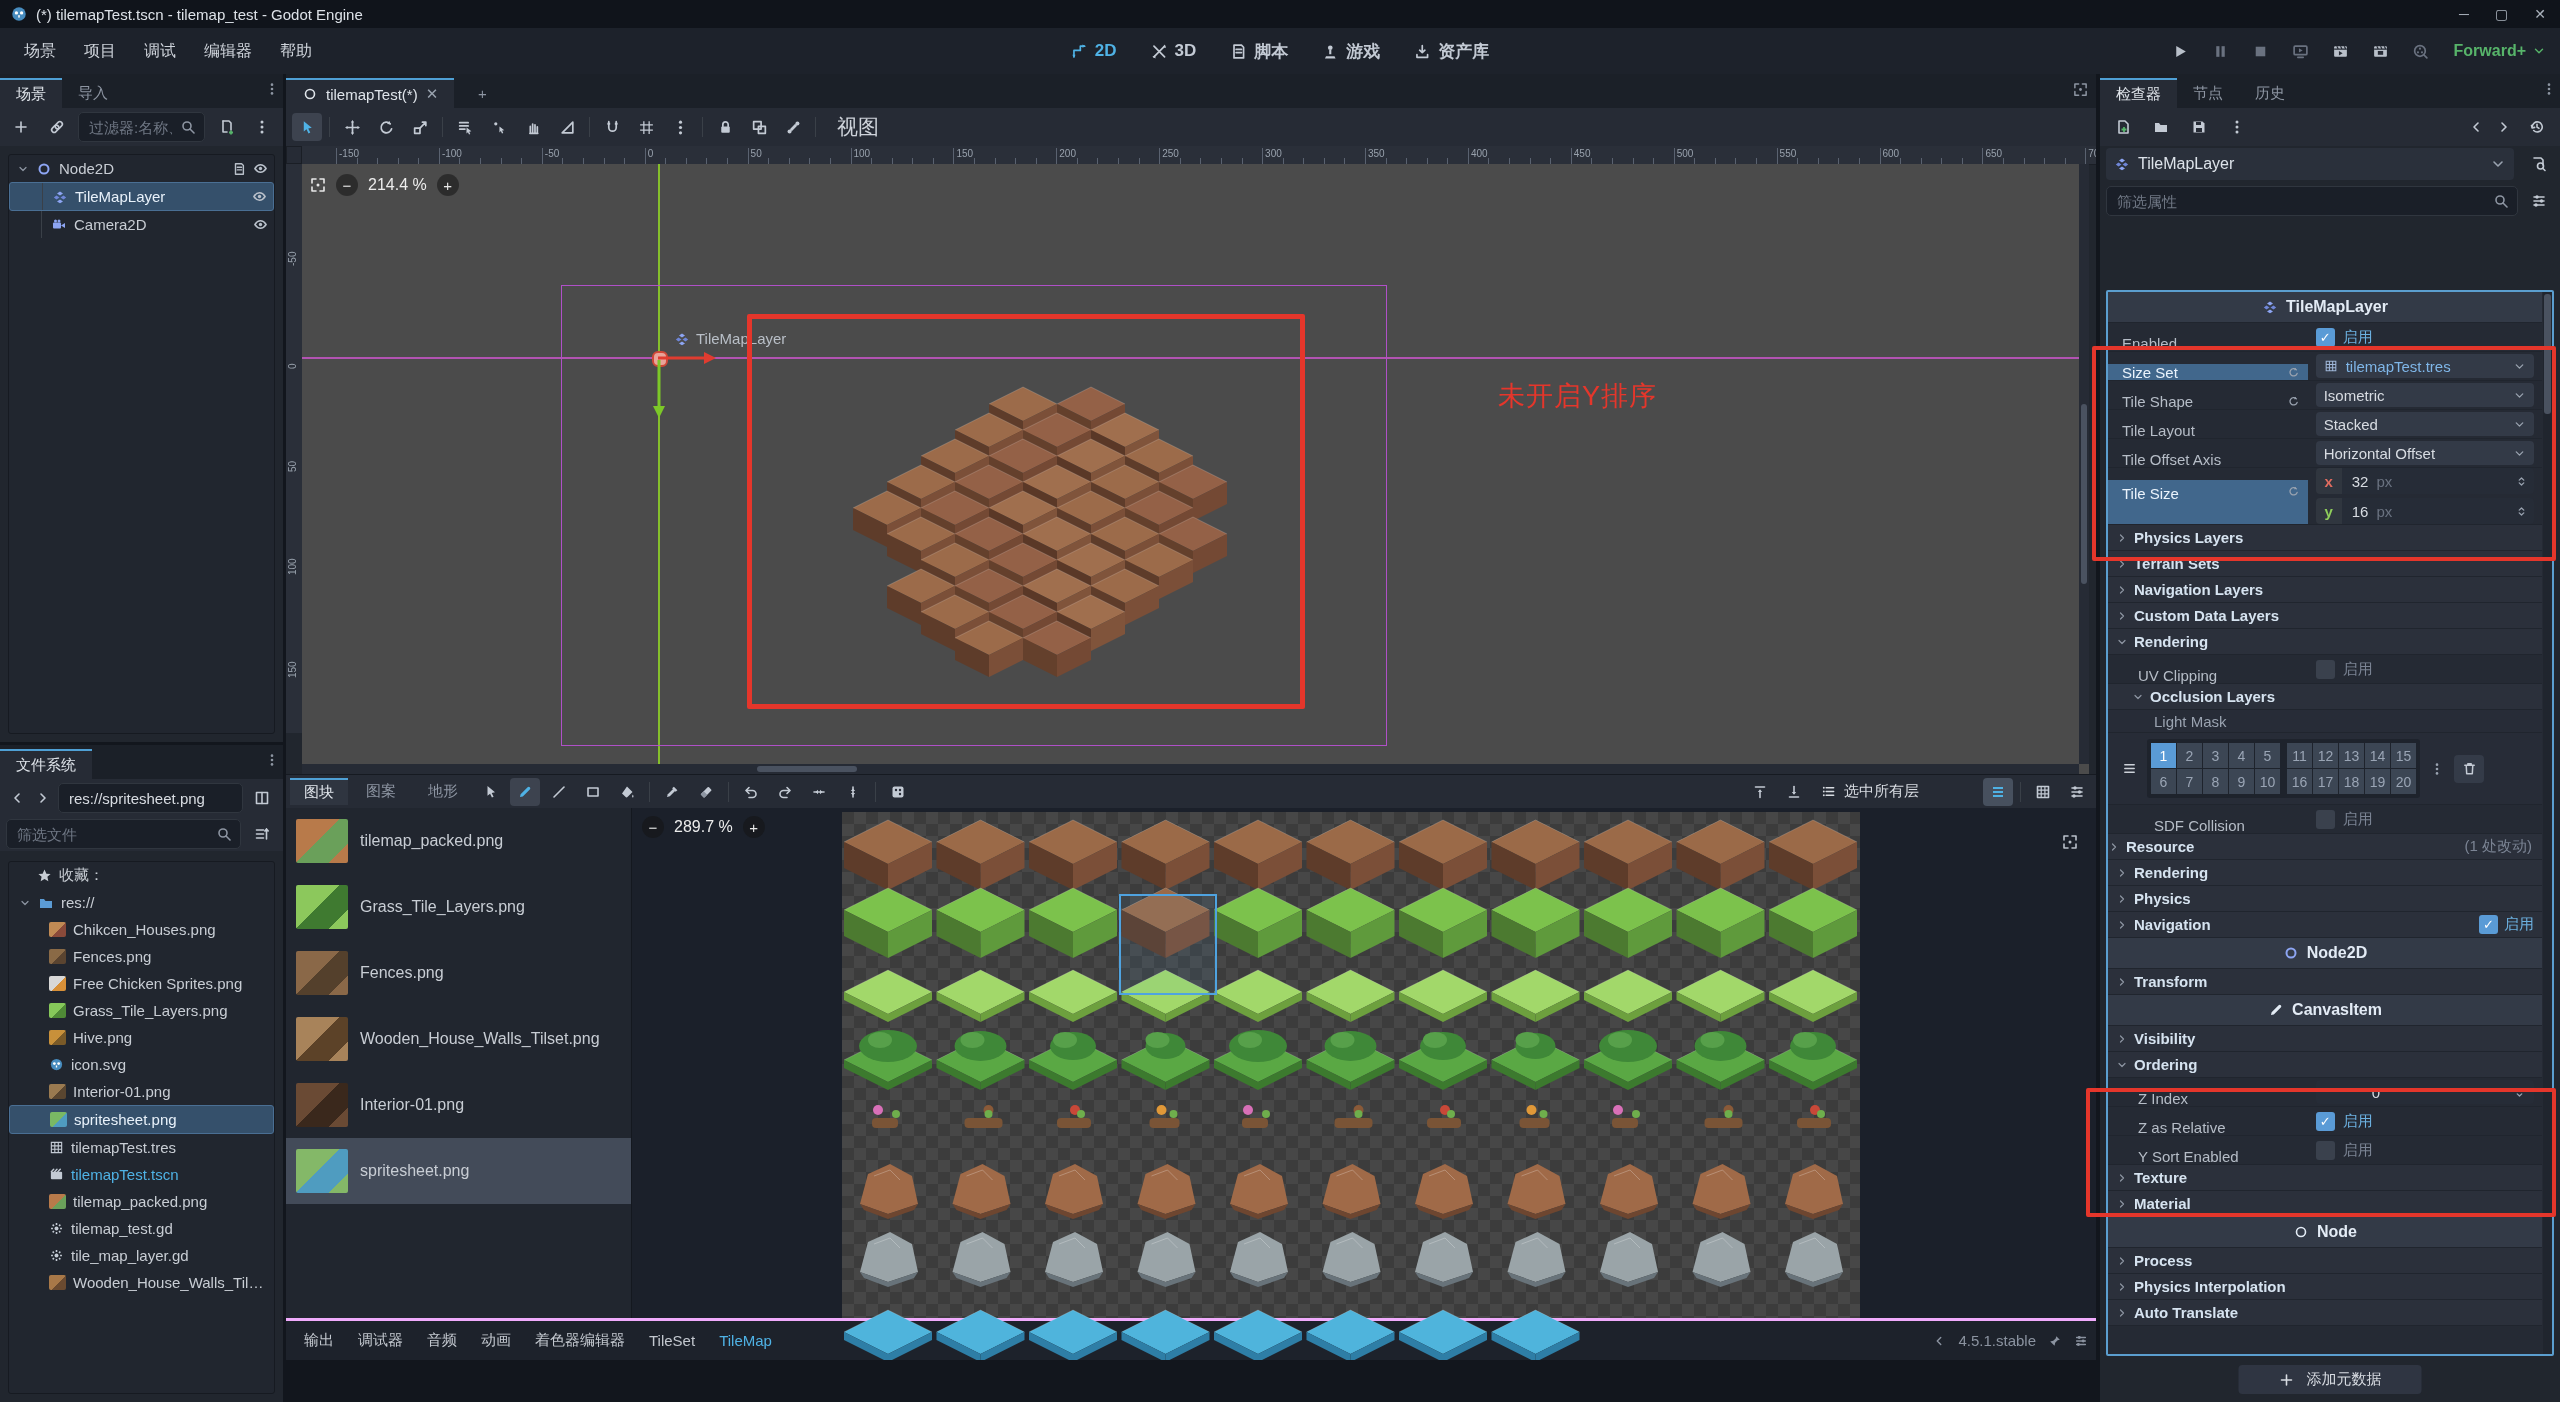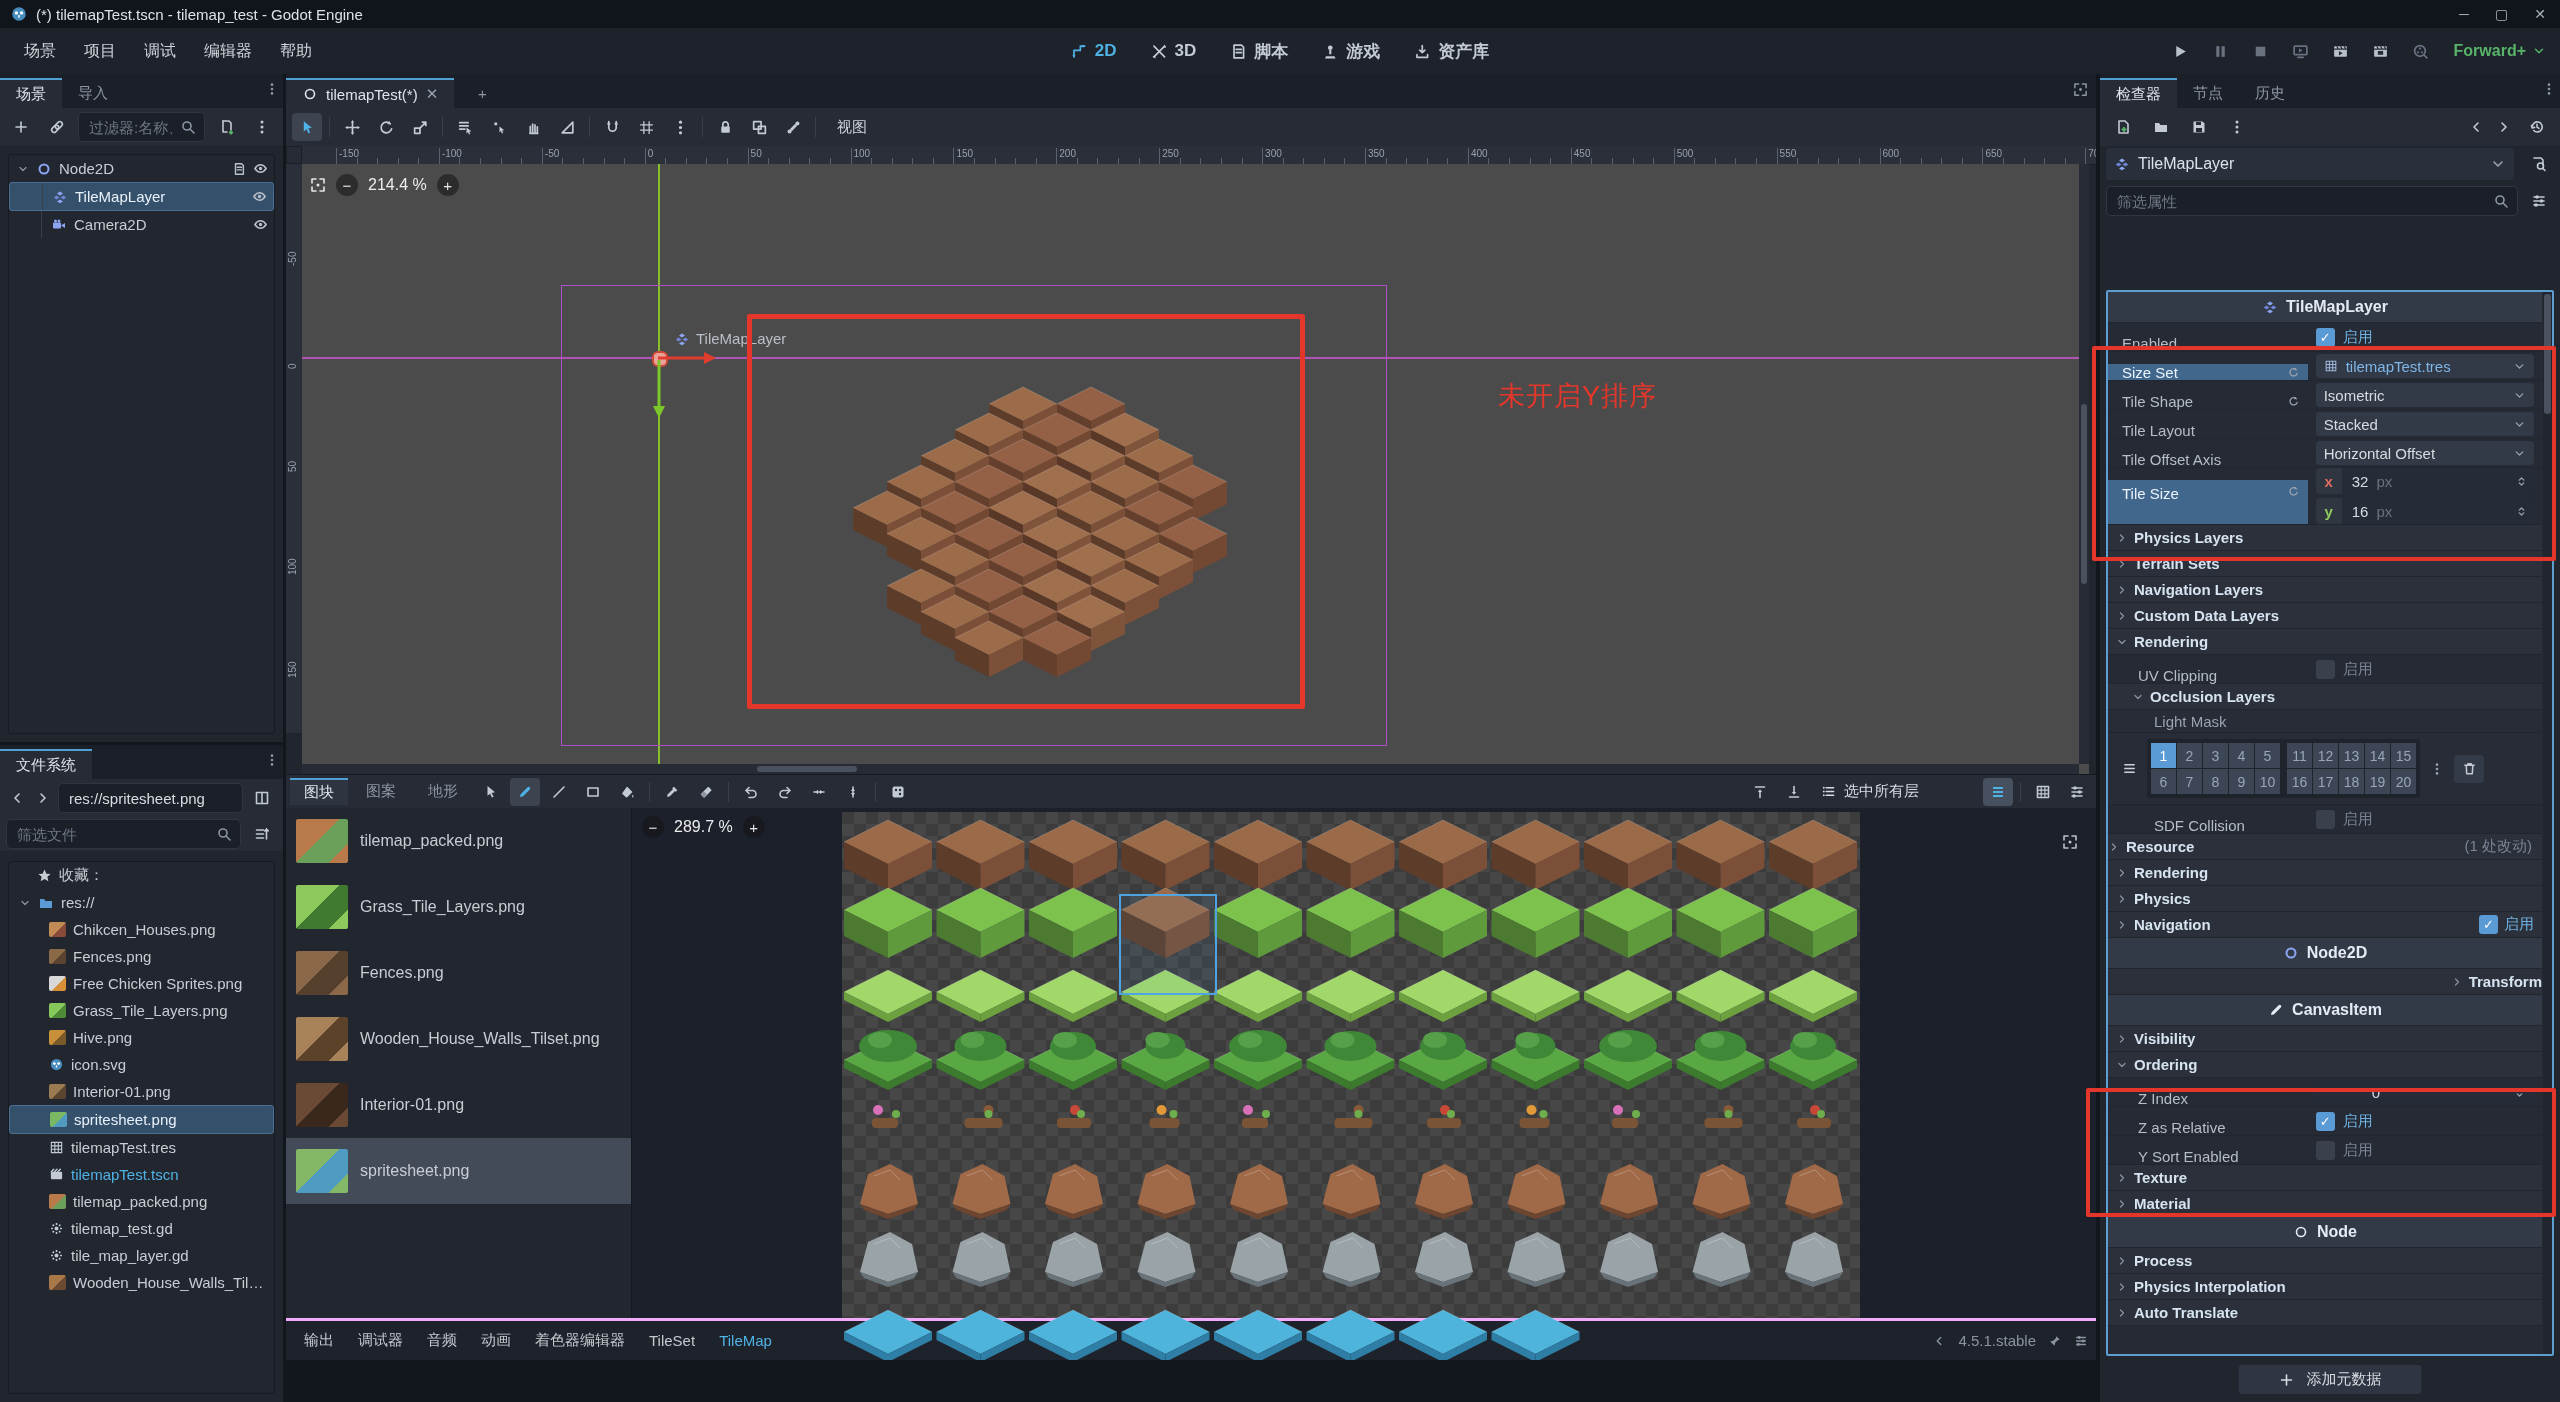--- a/index.html
+++ b/index.html
@@ -724,21 +724,21 @@
       <span class="tool-ic">
         <span class="ico">
           <svg width="17" height="17" viewBox="0 0 16 16">
             <circle cx="4.3" cy="11.7" r="1.9" fill="currentColor"></circle>
             <circle cx="11.7" cy="4.3" r="1.9" fill="currentColor"></circle>
             <path d="M5.5 10.5 10.5 5.5" stroke="currentColor" stroke-width="2.6"></path>
           </svg>
         </span>
       </span>
       <span class="vsep"></span>
-      <span class="menu-item" style="font-size: 15px;">视图</span>
+      <span class="menu-item" style="font-size: 21px;">视图</span>
     </div>
   <div id="ruler-top" style="position:relative;margin-left:16px;">
       <span class="rtick" style="left: 37px;">-150</span>
       <span class="rtickline" style="left: 34px; height: 16px;"></span>
       <span class="rtickline" style="left: 54.58px;"></span>
       <span class="rtickline" style="left: 75.16px;"></span>
       <span class="rtickline" style="left: 95.74px;"></span>
       <span class="rtickline" style="left: 116.32px;"></span>
       <span class="rtick" style="left: 139.9px;">-100</span>
       <span class="rtickline" style="left: 136.9px; height: 16px;"></span>
@@ -2231,21 +2231,21 @@
           </span>
         </div>
         <div class="row-cat">
           <span class="ico">
             <svg width="16" height="16" viewBox="0 0 16 16">
               <circle cx="8" cy="8" r="4.5" stroke="#8da5f3" fill="none" stroke-width="2"></circle>
             </svg>
           </span>
           <span>Node2D</span>
         </div>
-        <div class="row-group" style="padding-left: 8px; justify-content: flex-end;">
+        <div class="row-group" style="padding-left: 8px;">
           <span class="ico" style="color: rgb(141, 149, 162);">
             <svg width="12" height="12" viewBox="0 0 16 16">
               <path d="M6 4l4 4-4 4" stroke="currentColor" fill="none" stroke-width="1.6" stroke-linecap="round" stroke-linejoin="round"></path>
             </svg>
           </span>
           <span>Transform</span>
         </div>
         <div class="row-cat">
           <span class="ico">
             <svg width="16" height="16" viewBox="0 0 16 16">

